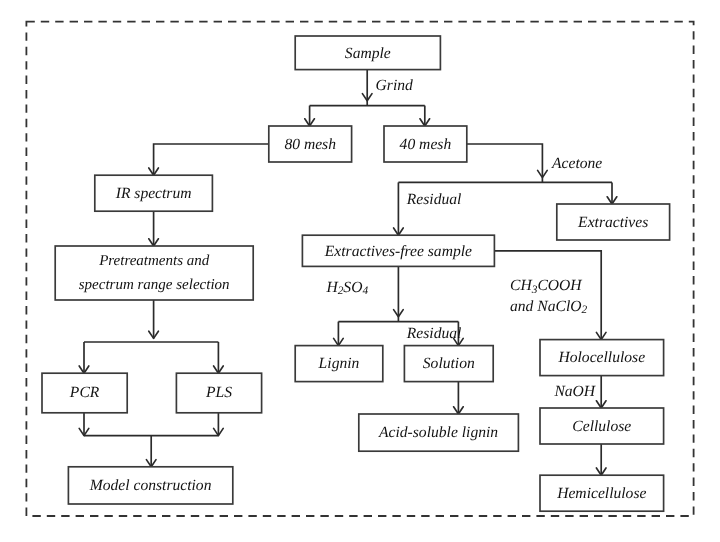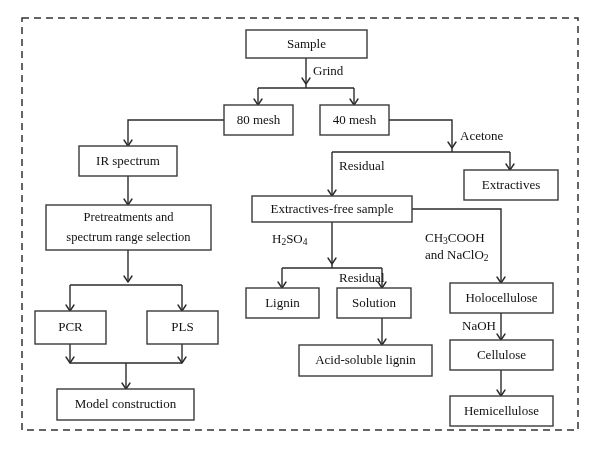--- a/index.html
+++ b/index.html
@@ -10,20 +10,21 @@
   body {
     width: 600px;
     height: 452px;
     font-family: "Liberation Serif", serif;
     overflow: hidden;
   }
   #flowchart-root {
     position: relative;
     width: 600px;
     height: 452px;
+    font-style: italic;
   }
   svg#chart-svg {
     position: absolute;
     top: 0;
     left: 0;
     width: 600px;
     height: 452px;
   }
   .box-rect {
     fill: #ffffff;

